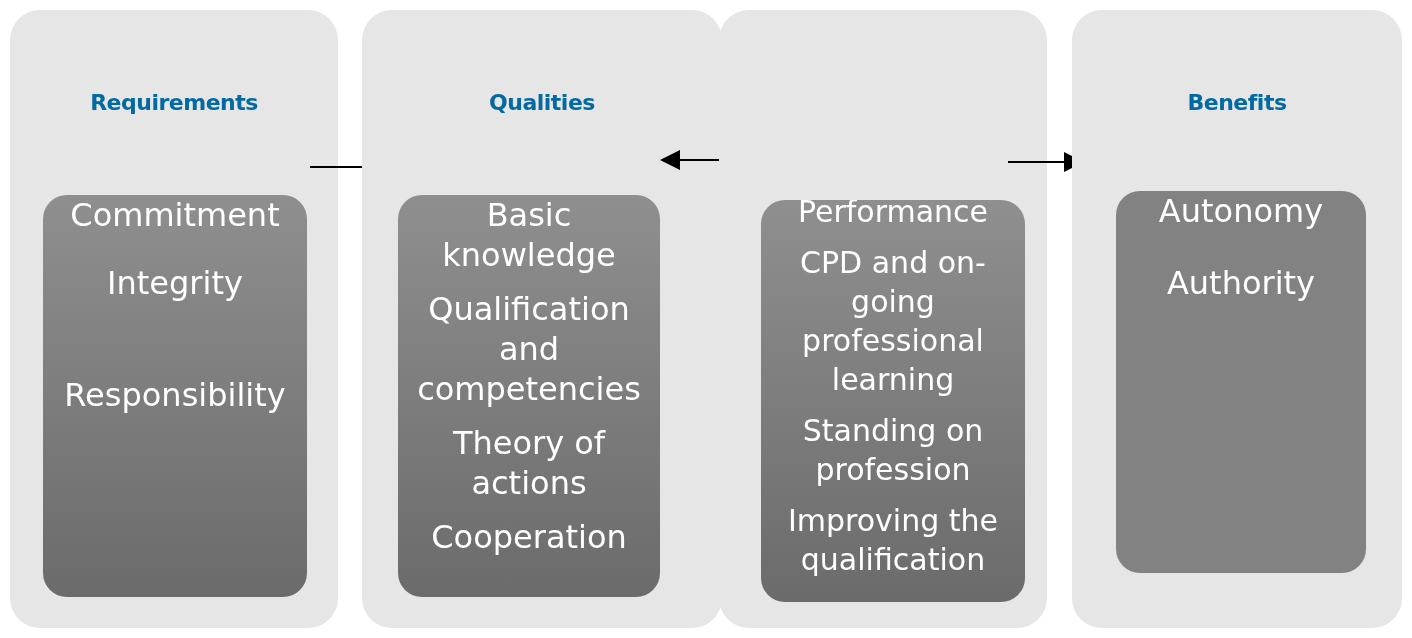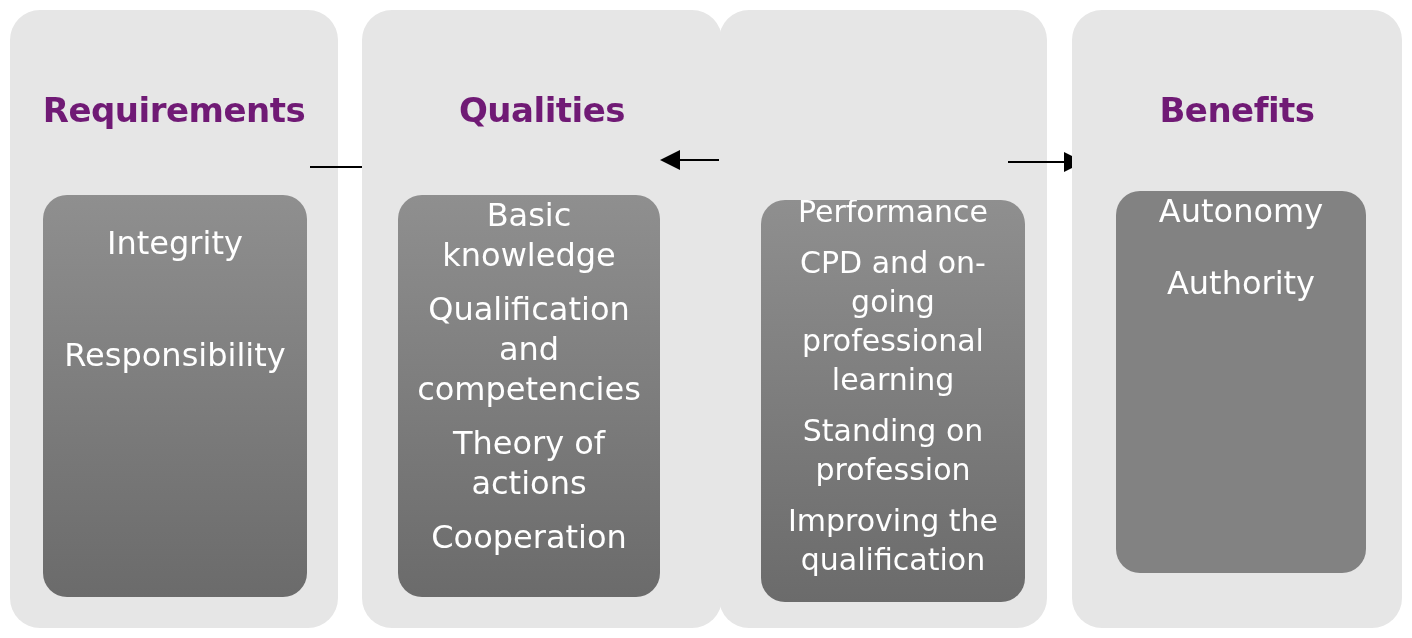--- a/index.html
+++ b/index.html
@@ -1,31 +1,32 @@
 <!DOCTYPE html>
 <html><head>
 <meta charset="utf-8">
 <style>
   html, body { margin: 0; padding: 0; background: #ffffff; }
   body { width: 1412px; height: 638px; position: relative; overflow: hidden; font-family: "Liberation Sans", sans-serif; }
   .col { position: absolute; top: 10px; height: 618px; background: #e6e6e6; border-radius: 30px; }
-  .col-title { position: absolute; left: 0; right: 0; top: 80px; text-align: center; font-weight: bold; font-size: 34px; color: #701a75; font-family: "DejaVu Sans", sans-serif; letter-spacing: -0.5px; }
+  .col-title { position: absolute; left: 0; right: 0; top: 80px; text-align: center; font-weight: bold; font-size: 22px; color: #0369a1; font-family: "DejaVu Sans", sans-serif; letter-spacing: -0.5px; }
   .inner { position: absolute; border-radius: 24px; color: #fff; display: flex; flex-direction: column; align-items: center; justify-content: flex-start; text-align: center; font-family: "DejaVu Sans", sans-serif; font-size: 32px; line-height: 40px; box-sizing: border-box; overflow: hidden; }
   .grad { background: linear-gradient(to bottom, #8f8f8f 0%, #6b6b6b 100%); }
   .flat { background: #828282; }
   .item { display: block; white-space: pre-line; }
   .gap { margin-bottom: 14px; }
   .arrow { position: absolute; }
 </style>
 </head>
 <body>
 
 <div class="col" style="left:10px; width:328px;">
   <div class="col-title">Requirements</div>
   <div class="inner grad" style="left:33px; top:185px; width:264px; height:402px; padding-bottom:20px;">
+    <span class="item">Commitment</span>
     <span class="item" style="margin-top:28px;">Integrity</span>
     <span class="item" style="height:72px;"></span>
     <span class="item">Responsibility</span>
   </div>
 </div>
 
 <svg class="arrow" style="left:308px; top:155px;" width="80" height="24">
   <line x1="2" y1="12" x2="60" y2="12" stroke="#000" stroke-width="2"></line>
   <polygon points="58,2 78,12 58,22" fill="#000"></polygon>
 </svg>

